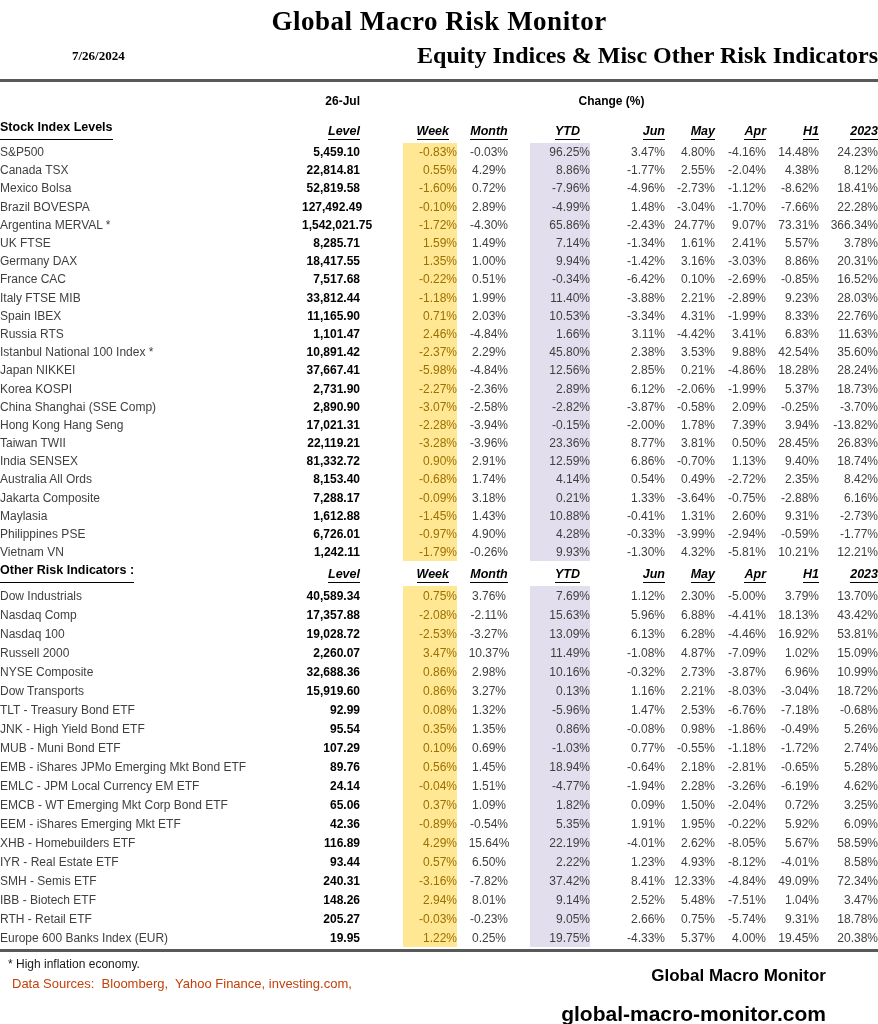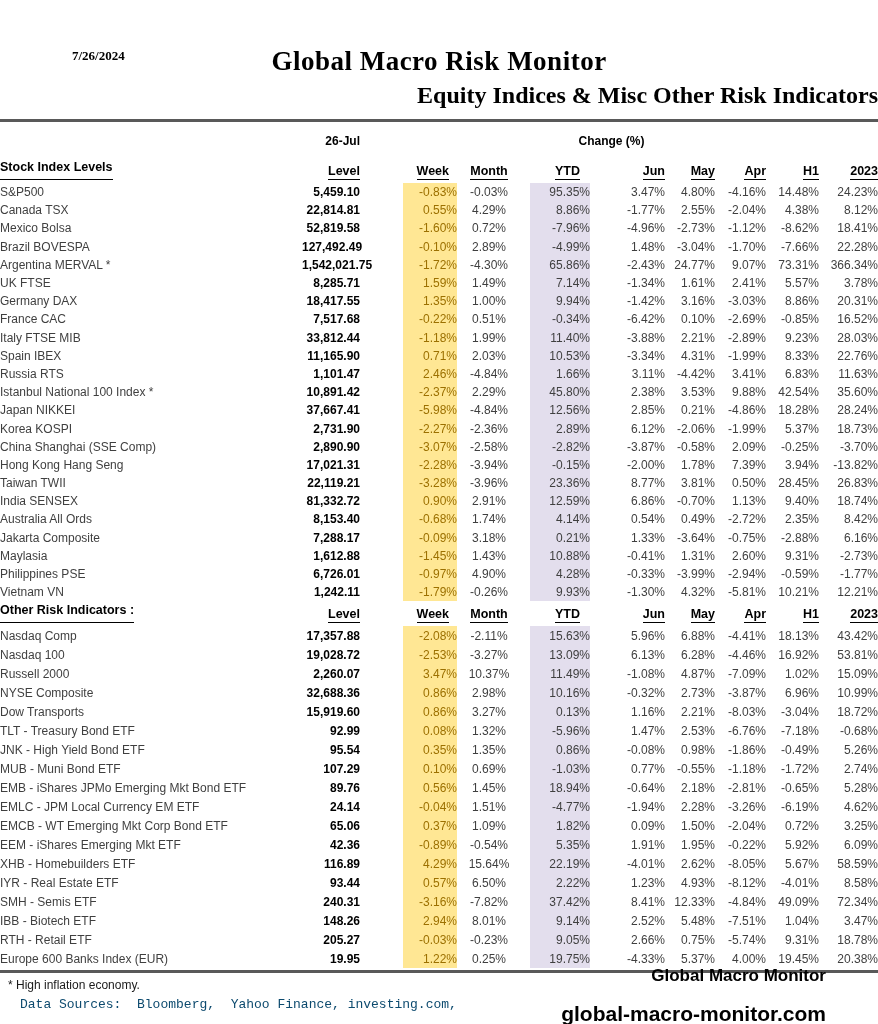--- a/index.html
+++ b/index.html
@@ -5,21 +5,21 @@
   :root{
     --week-bg:#FFE794;
     --week-text:#9C7000;
     --ytd-bg:#E3DEED;
     --rule:#595959;
   }
   html,body{margin:0;padding:0;background:#fff;}
   .page{position:relative;width:878px;height:1024px;background:#fff;overflow:hidden;
         font-family:"Liberation Sans",sans-serif;color:#000;}
   .title{font-family:"Liberation Serif",serif;font-weight:bold;font-size:27px;
-         text-align:center;padding-top:6px;letter-spacing:0.5px;margin-top:40px;}
+         text-align:center;padding-top:6px;letter-spacing:0.5px;}
   .subtitle{font-family:"Liberation Serif",serif;font-weight:bold;font-size:24px;
             text-align:right;margin-top:5px;}
   .report-date{position:absolute;left:72px;top:48px;font-family:"Liberation Serif",serif;
                font-weight:bold;font-size:13px;}
   .rule{height:3px;background:var(--rule);width:878px;}
   .rule-top{margin-top:10px;}
   .rule-bottom{margin-top:2px;}
 
   table.grid{border-collapse:collapse;table-layout:fixed;width:878px;margin-top:8px;}
   table.grid td{padding:0;font-size:12px;white-space:nowrap;overflow:visible;vertical-align:middle;}
@@ -33,29 +33,29 @@
   td.c-num{text-align:right;color:#3F3F3F;}
   td.c-level{text-align:right;font-weight:bold;color:#000;padding-right:2px;}
   td.c-week{text-align:right;background:var(--week-bg);color:var(--week-text);padding-right:8px;}
   td.c-month{text-align:center;color:#3F3F3F;padding-right:4px;}
   td.c-ytd{text-align:right;background:var(--ytd-bg);color:#3F3F3F;padding-right:10px;}
   td.c-jun{padding-right:2px;}  td.c-may{padding-right:2px;}
   td.c-apr{padding-right:1px;}  td.c-h1{padding-right:1px;}
   td.c-y23{padding-right:6px;}
 
   .hdr{display:inline-block;font-weight:bold;font-size:12.5px;color:#000;
-       border-bottom:1.5px solid #000;padding-bottom:1px;}
+       border-bottom:1.5px solid #000;padding-bottom:1px;font-style:italic;}
   .sec-label{display:inline-block;font-weight:bold;font-size:12.5px;color:#000;
              border-bottom:1.5px solid #000;padding-bottom:5px;}
   td.group-date{text-align:right;font-weight:bold;padding-right:6px;font-size:12.5px;}
   td.group-change{text-align:center;font-weight:bold;font-size:12.5px;}
 
   .footnote{padding-left:8px;margin-top:5px;font-size:12px;color:#1a1a1a;}
-  .sources{padding-left:20px;margin-top:5px;font-size:13px;color:#0c4a6e;
-           font-family:Liberation Mono, monospace;white-space:pre;}
+  .sources{padding-left:12px;margin-top:5px;font-size:13px;color:#c2410c;
+           font-family:Liberation Sans, sans-serif;white-space:pre;}
   .brand-block{position:absolute;left:506px;top:966px;width:320px;text-align:right;}
   .brand-name{font-weight:bold;font-size:17px;}
   .brand-site{font-weight:bold;font-size:21px;margin-top:16px;}
 </style>
 </head>
 <body>
 
 <div class="page">
   <div class="report-date">7/26/2024</div>
   <div class="title">Global Macro Risk Monitor</div>
@@ -101,21 +101,21 @@
           <td class="c-num c-h1"><span class="hdr">H1</span></td>
           <td class="c-num c-y23"><span class="hdr">2023</span></td>
         </tr>
         <tr class="s1-row">
           <td class="c-name">S&amp;P500</td>
           <td class="c-level">5,459.10</td>
           <td></td>
           <td class="c-week">-0.83%</td>
           <td class="c-num c-month">-0.03%</td>
           <td></td>
-          <td class="c-ytd">95.35%</td>
+          <td class="c-ytd">96.25%</td>
           <td class="c-num c-jun">3.47%</td>
           <td class="c-num c-may">4.80%</td>
           <td class="c-num c-apr">-4.16%</td>
           <td class="c-num c-h1">14.48%</td>
           <td class="c-num c-y23">24.23%</td>
         </tr>
         <tr class="s1-row">
           <td class="c-name">Canada TSX</td>
           <td class="c-level">22,814.81</td>
           <td></td>
@@ -429,20 +429,34 @@
           <td></td>
           <td class="c-num hdr-week" style="text-align: right; padding-right: 8px;"><span class="hdr">Week</span></td>
           <td class="c-num c-month"><span class="hdr">Month</span></td>
           <td></td>
           <td class="c-num hdr-ytd" style="text-align: right; padding-right: 10px;"><span class="hdr">YTD</span></td>
           <td class="c-num c-jun"><span class="hdr">Jun</span></td>
           <td class="c-num c-may"><span class="hdr">May</span></td>
           <td class="c-num c-apr"><span class="hdr">Apr</span></td>
           <td class="c-num c-h1"><span class="hdr">H1</span></td>
           <td class="c-num c-y23"><span class="hdr">2023</span></td>
+        </tr>
+        <tr class="s2-row">
+          <td class="c-name">Dow Industrials</td>
+          <td class="c-level">40,589.34</td>
+          <td></td>
+          <td class="c-week">0.75%</td>
+          <td class="c-num c-month">3.76%</td>
+          <td></td>
+          <td class="c-ytd">7.69%</td>
+          <td class="c-num c-jun">1.12%</td>
+          <td class="c-num c-may">2.30%</td>
+          <td class="c-num c-apr">-5.00%</td>
+          <td class="c-num c-h1">3.79%</td>
+          <td class="c-num c-y23">13.70%</td>
         </tr>
         <tr class="s2-row">
           <td class="c-name">Nasdaq Comp</td>
           <td class="c-level">17,357.88</td>
           <td></td>
           <td class="c-week">-2.08%</td>
           <td class="c-num c-month">-2.11%</td>
           <td></td>
           <td class="c-ytd">15.63%</td>
           <td class="c-num c-jun">5.96%</td>

